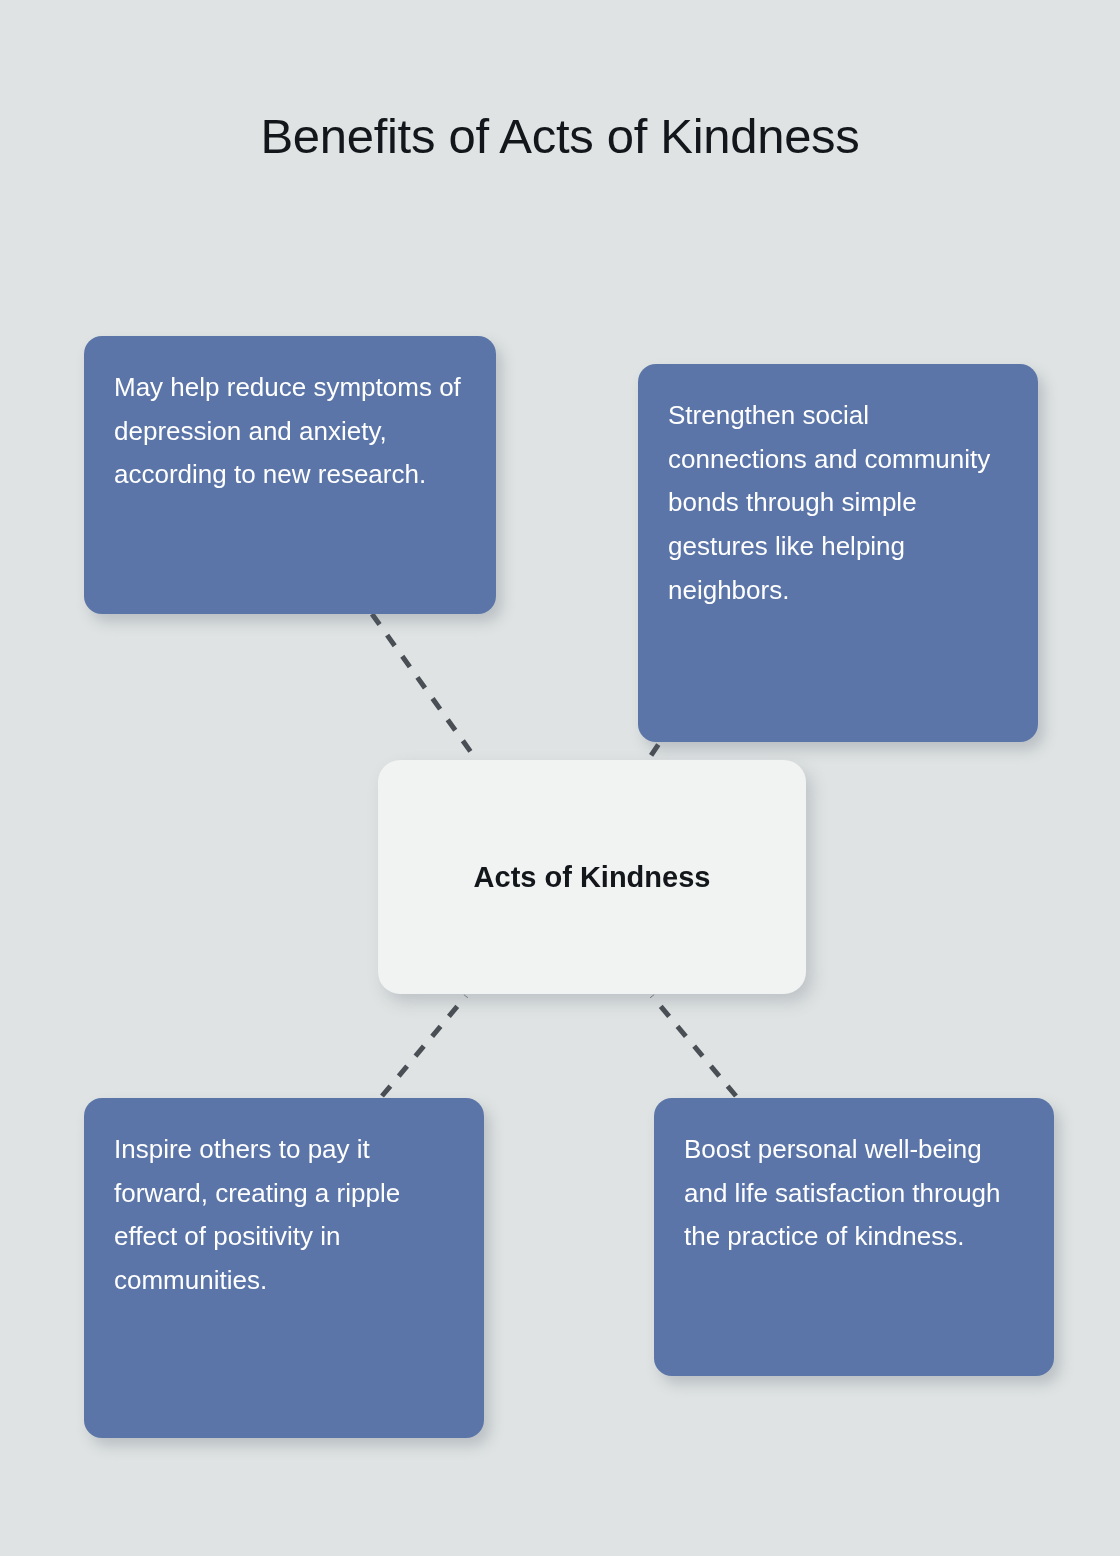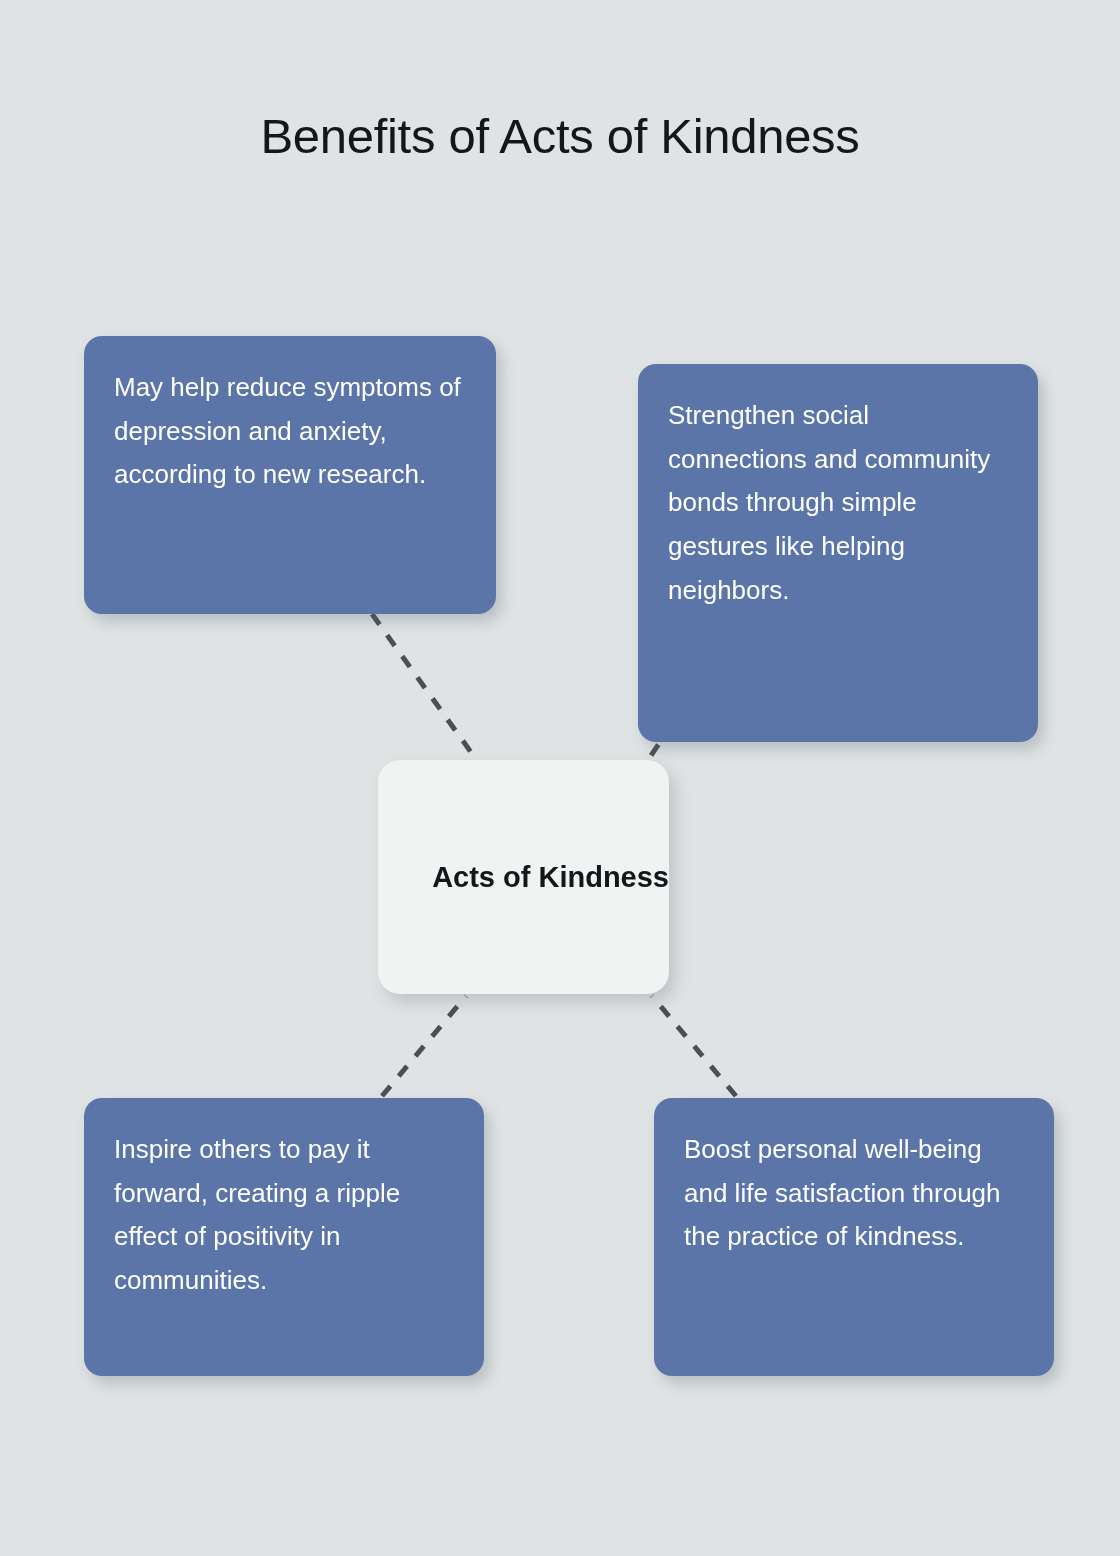--- a/index.html
+++ b/index.html
@@ -42,35 +42,35 @@
     border-radius: 18px;
     box-shadow: 6px 8px 14px rgba(90, 100, 115, 0.28);
     color: #ffffff;
     font-size: 26px;
     line-height: 1.68;
     padding: 30px 30px 30px 30px;
     box-sizing: border-box;
   }
   .node-tl { left: 84px;  top: 336px; width: 412px; height: 278px; }
   .node-tr { left: 638px; top: 336px; width: 400px; height: 378px; margin-top: 28px; }
-  .node-bl { left: 84px;  top: 1098px; width: 400px; height: 278px; padding-left: 30px; }
+  .node-bl { left: 84px;  top: 1098px; width: 400px; height: 340px; padding-left: 30px; }
   .node-br { left: 638px; top: 1098px; width: 400px; height: 278px; margin-left: 16px; }
 
   .center {
     position: absolute;
     left: 378px;
     top: 760px;
-    width: 291px;
+    width: 428px;
     height: 234px;
     background: #f1f2f2;
     border-radius: 22px;
     box-shadow: 6px 8px 16px rgba(90, 100, 115, 0.25);
     display: flex;
     align-items: center;
-    justify-content: flex-end;
+    justify-content: center;
   }
   .center-label {
     font-size: 29px;
     font-weight: bold;
     color: #13161a;
   }
 </style>
 </head>
 <body>
 

